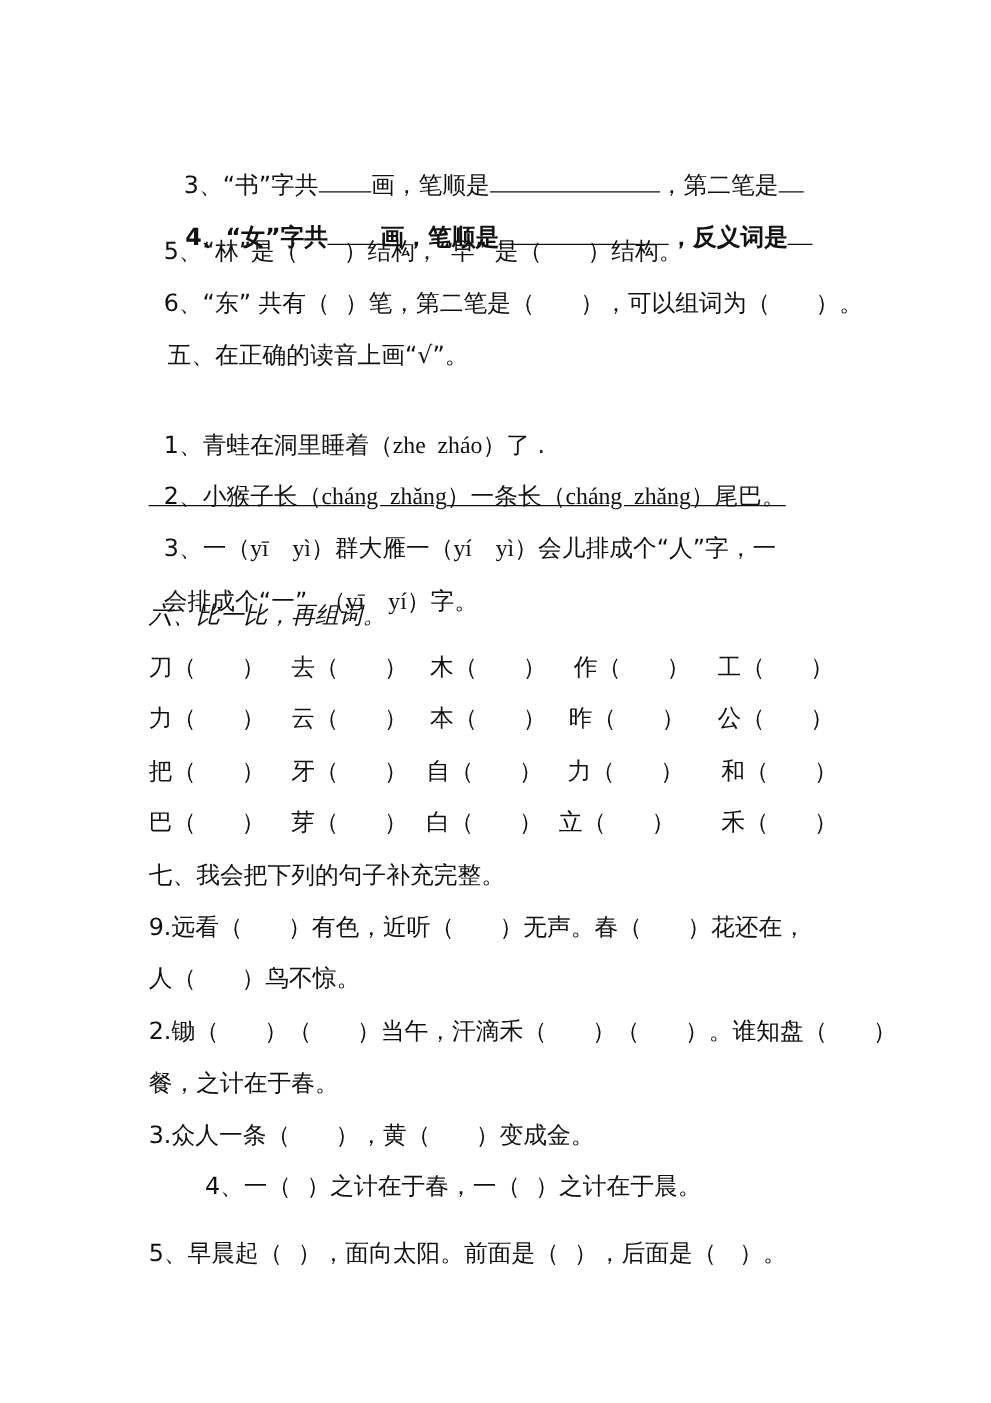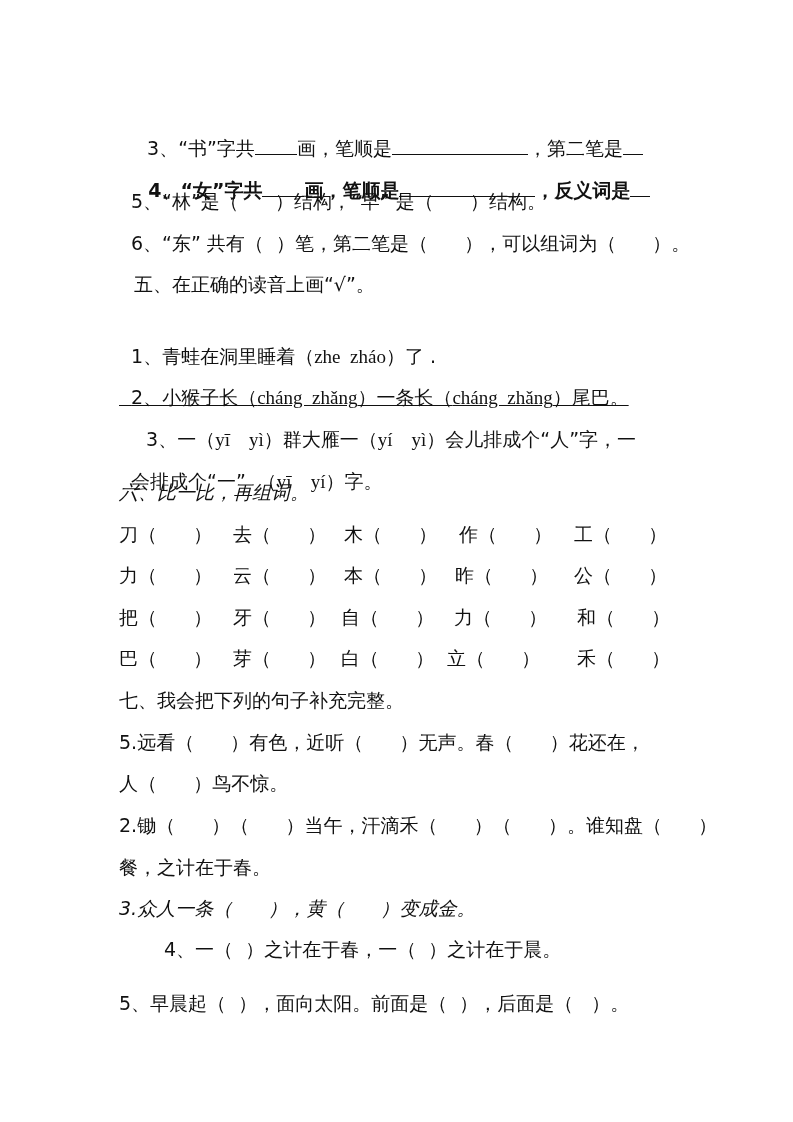--- a/index.html
+++ b/index.html
@@ -28,21 +28,21 @@
 <div class="line" style="top:269px; left:124px;margin-left:10px;">五、在正确的读音上画“√”。</div>
 
 <div class="line" style="top:311px; left:119px;">
   <span>1、青蛙在洞里睡着（</span><span class="py">zhe  zháo</span><span>）了 .</span>
 </div>
 
 <div class="line" style="top:352px; left:119px;text-decoration:underline;">
   <span>2、小猴子长（</span><span class="py">cháng  zhǎng</span><span>）一条长（</span><span class="py">cháng  zhǎng</span><span>）尾巴。</span>
 </div>
 
-<div class="line" style="top:394px; left:134px;">
+<div class="line" style="top:394px; left:119px;">
   <span>3、一（</span><span class="py">yī    yì</span><span>）群大雁一（</span><span class="py">yí    yì</span><span>）会儿排成个“人”字，一</span>
 </div>
 
 <div class="line" style="top:436px; left:119px;">
   <span>会排成个“一”  （</span><span class="py">yī    yí</span><span>）字。</span>
 </div>
 
 <div class="line" style="top:477px; left:119px;font-style:italic;">六、比一比，再组词。</div>
 
 <div class="line" style="top:519px; left:119px; width:560px;">
@@ -68,19 +68,19 @@
 </div>
 <div class="line" style="top:643px; left:119px; width:560px;">
   <span class="cell" style="left:0px;">巴（      ）</span>
   <span class="cell" style="left:114px;">芽（      ）</span>
   <span class="cell" style="left:222px;">白（      ）</span>
   <span class="cell" style="left:328px;">立（      ）</span>
   <span class="cell" style="left:458px;">禾（      ）</span>
 </div>
 
 <div class="line" style="top:685px; left:119px;">七、我会把下列的句子补充完整。</div>
-<div class="line" style="top:727px; left:119px;">5.远看（      ）有色，近听（      ）无声。春（      ）花还在，</div>
+<div class="line" style="top:727px; left:119px;">9.远看（      ）有色，近听（      ）无声。春（      ）花还在，</div>
 <div class="line" style="top:768px; left:119px;">人（      ）鸟不惊。</div>
 <div class="line" style="top:810px; left:119px;">2.锄（      ）（      ）当午，汗滴禾（      ）（      ）。谁知盘（      ）</div>
 <div class="line" style="top:852px; left:119px;">餐，之计在于春。</div>
-<div class="line" style="top:893px; left:119px;font-style:italic;">3.众人一条（      ），黄（      ）变成金。</div>
+<div class="line" style="top:893px; left:119px;">3.众人一条（      ），黄（      ）变成金。</div>
 <div class="line" style="top:934px; left:119px;margin-left:45px;">4、一（  ）之计在于春，一（  ）之计在于晨。</div>
 <div class="line" style="top:976px; left:119px;margin-top:12px;">5、早晨起（  ），面向太阳。前面是（  ），后面是（   ）。</div>
 
 </body></html>

